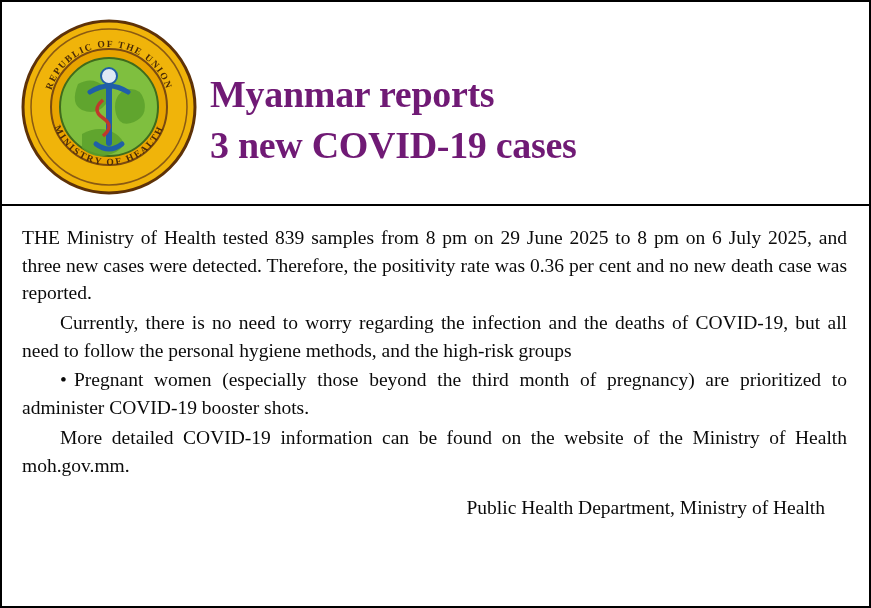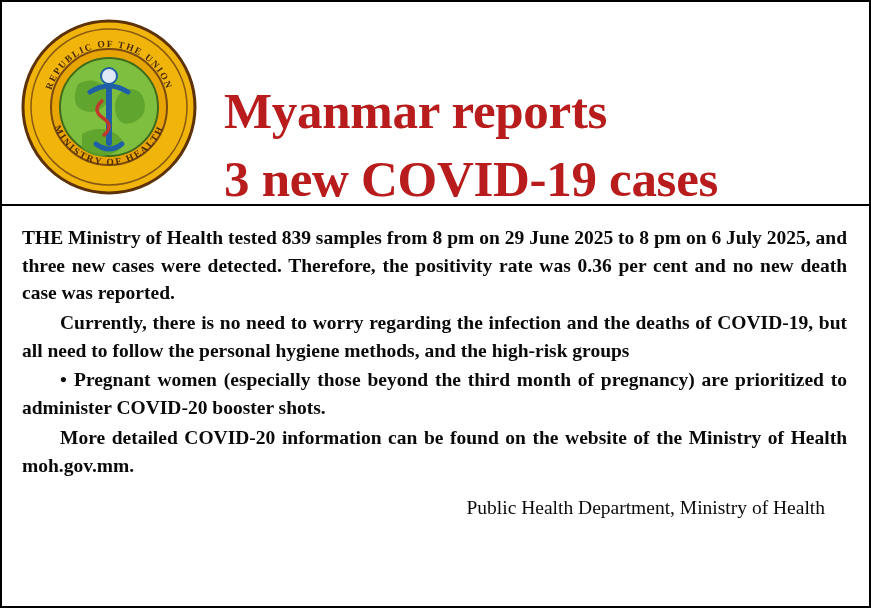--- a/index.html
+++ b/index.html
@@ -33,49 +33,48 @@
   }
   .seal {
     width: 178px;
     height: 178px;
     flex: 0 0 178px;
     position: relative;
   }
   .seal svg { display: block; }
 
   .headline {
-    margin-left: 26px;
+    margin-left: 12px;
     padding-top: 26px;
     font-family: "Liberation Serif", serif;
     font-weight: bold;
-    font-size: 51px;
+    font-size: 38px;
     line-height: 1.33;
     letter-spacing: -0.3px;
-    color: #b91c1c;
+    color: #701a75;
   }
   .headline .line { display: block; white-space: nowrap; }
 
   
   .divider {
     height: 2px;
     background: #000000;
     margin: 10px 0 0 0;
   }
 
   
   .body-text {
     padding: 18px 22px 0 20px;
     font-size: 19.5px;
     line-height: 1.42;
     text-align: justify;
     color: #0a0a0a;
   }
   .body-text p {
     margin: 0 0 2px 0;
-    font-weight: bold;
   }
   .p-indent { text-indent: 38px; }
   .bullet-line {
     margin: 0;
     padding-left: 0;
     text-indent: 0;
   }
   .bullet-line .bul {
     display: inline-block;
     width: 52px;
@@ -143,24 +142,24 @@
 
   <div class="body-text">
 
     <p>THE Ministry of Health tested 839 samples from 8 pm on 29 June 2025 to 8 pm on 6 July 2025, and three new cases were detected. Therefore, the positivity rate was 0.36 per cent and no new death case was reported.</p>
 
     <p class="p-indent">Currently, there is no need to worry regarding the infection and the deaths of COVID-19, but all need to follow the personal hygiene methods, and the high-risk groups</p>
 
 
 
     <p class="bullet-line bullet-hang">
-      <span class="bul">•</span><span>Pregnant women (especially those beyond the third month of pregnancy) are prioritized to administer COVID-20 booster shots.</span>
+      <span class="bul">•</span><span>Pregnant women (especially those beyond the third month of pregnancy) are prioritized to administer COVID-19 booster shots.</span>
     </p>
 
-    <p class="p-indent">More detailed COVID-20 information can be found on the website of the Ministry of Health moh.gov.mm.</p>
+    <p class="p-indent">More detailed COVID-19 information can be found on the website of the Ministry of Health moh.gov.mm.</p>
 
     <div class="signoff">
       <div>Public Health Department, Ministry of Health</div>
     </div>
 
   </div>
 
 </div>
 
 </body></html>

